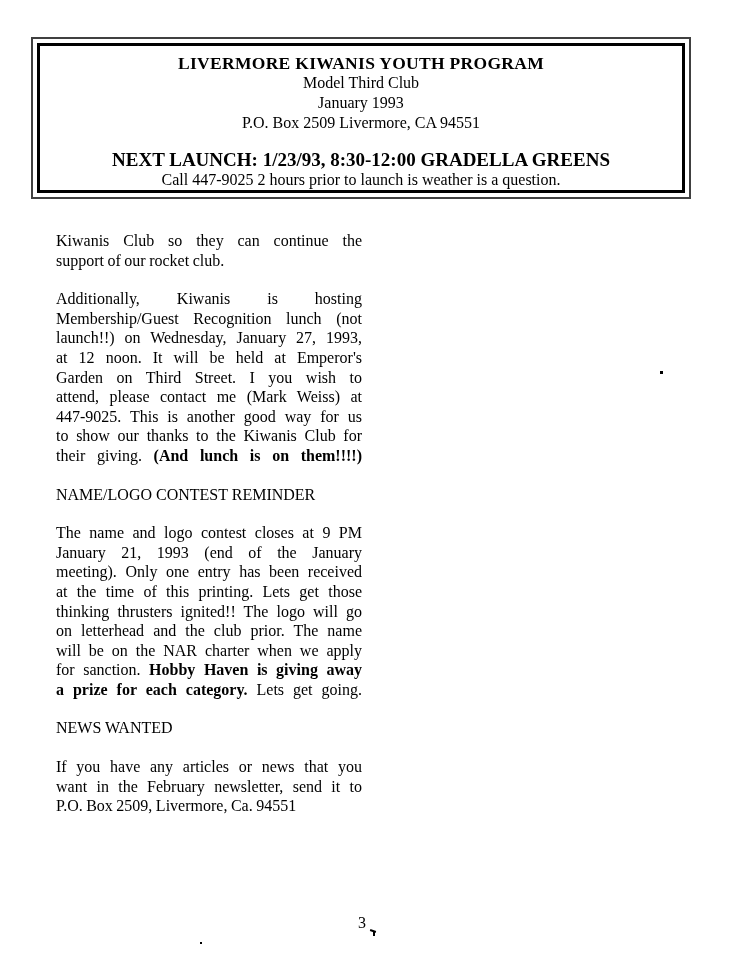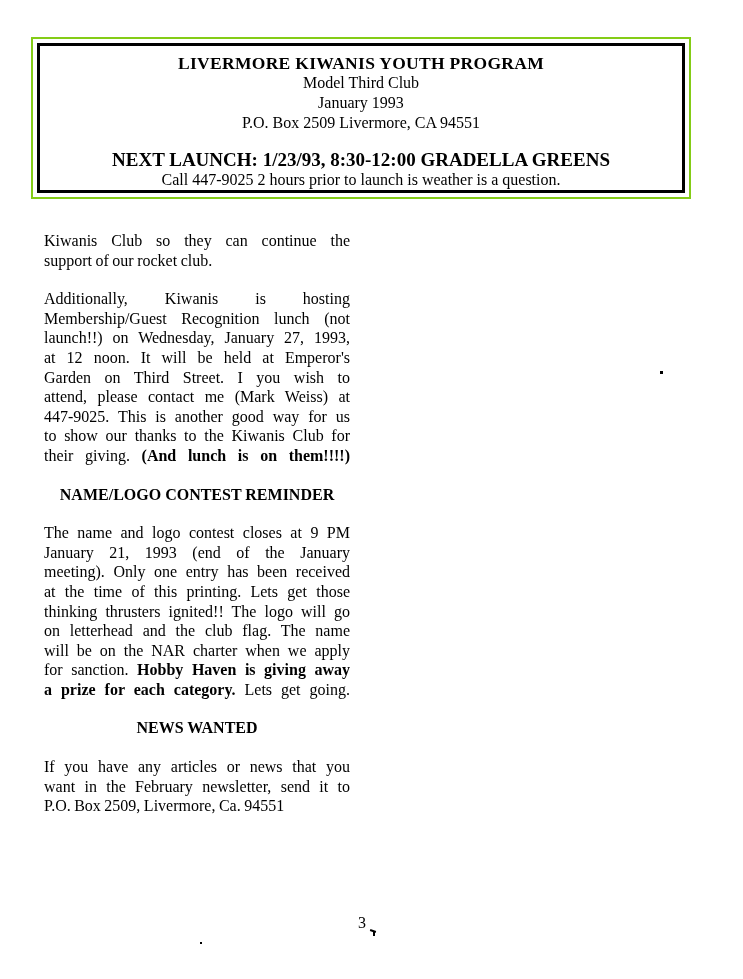--- a/index.html
+++ b/index.html
@@ -10,58 +10,57 @@
     color:#000;
     font-family:"Liberation Serif","DejaVu Serif",serif;
     overflow:hidden;
   }
 
   
   .header-box {
     position:absolute; left:31px; top:37px;
     width:660px; height:162px;
     box-sizing:border-box;
-    border:2px solid #84cc16;
+    border:2px solid #404040;
   }
   .header-box-inner {
     box-sizing:border-box;
     margin:4px;
     height:calc(100% - 8px);
     border:3px solid #000;
     text-align:center;
     padding-top:7px;
     line-height:20px;
     font-size:16px;
   }
   .hb-title { font-weight:bold; font-size:17.5px; letter-spacing:0.3px; }
   .hb-gap { height:17px; }
   .hb-launch { font-weight:bold; font-size:19px; }
 
   
   .body-column {
-    position:absolute; left:44px; top:231px;
+    position:absolute; left:56px; top:231px;
     width:306px;
     font-size:16px;
     line-height:19.6px;
   }
   .para { margin:0 0 19px 0; }
   .line {
     text-align:justify;
     text-align-last:justify;
     word-spacing:-2.2px;
   }
   .line.last {
     text-align:left;
     text-align-last:left;
     word-spacing:-0.5px;
   }
   .b { font-weight:bold; }
   .heading {
-    font-weight:bold;
-    text-align:center;
+    font-weight:normal;
     margin:0 0 19px 0;
   }
 
   
   .page-number {
     position:absolute; left:340px; top:914px;
     width:44px; text-align:center;
     font-size:16px;
   }
 
@@ -105,21 +104,21 @@
         <div class="line"><span>to show our thanks to the Kiwanis Club for</span></div>
         <div class="line"><span>their giving. </span><span class="b">(And lunch is on them!!!!)</span></div>
       </div>
       <div class="heading">NAME/LOGO CONTEST REMINDER</div>
       <div class="para">
         <div class="line"><span>The name and logo contest closes at 9 PM</span></div>
         <div class="line"><span>January 21, 1993 (end of the January</span></div>
         <div class="line"><span>meeting). Only one entry has been received</span></div>
         <div class="line"><span>at the time of this printing. Lets get those</span></div>
         <div class="line"><span>thinking thrusters ignited!! The logo will go</span></div>
-        <div class="line"><span>on letterhead and the club flag. The name</span></div>
+        <div class="line"><span>on letterhead and the club prior. The name</span></div>
         <div class="line"><span>will be on the NAR charter when we apply</span></div>
         <div class="line"><span>for sanction. </span><span class="b">Hobby Haven is giving away</span></div>
         <div class="line"><span class="b">a prize for each category.</span><span> Lets get going.</span></div>
       </div>
       <div class="heading">NEWS WANTED</div>
       <div class="para">
         <div class="line"><span>If you have any articles or news that you</span></div>
         <div class="line"><span>want in the February newsletter, send it to</span></div>
         <div class="line last"><span>P.O. Box 2509, Livermore, Ca. 94551</span></div>
       </div>

